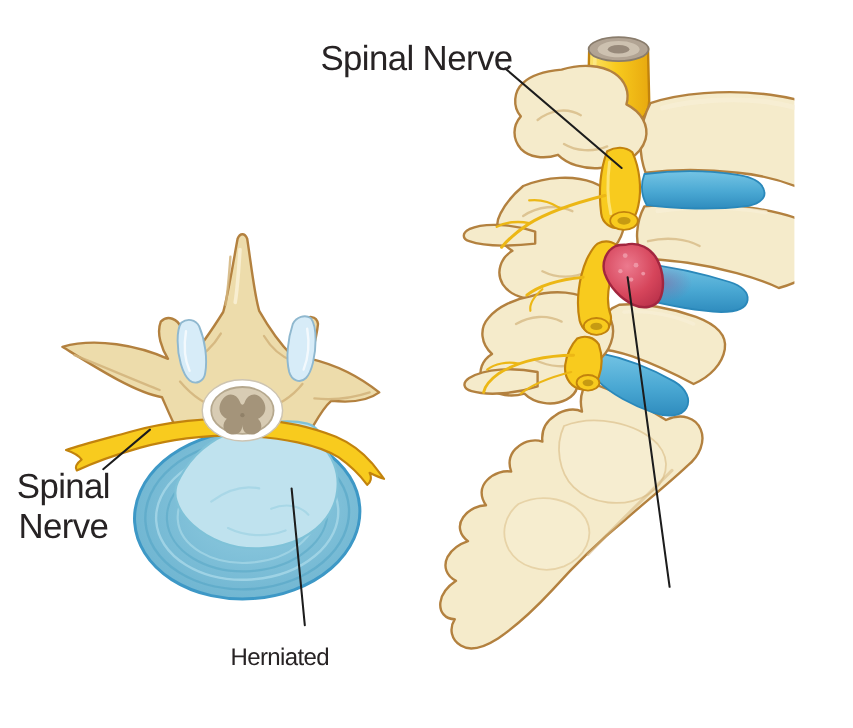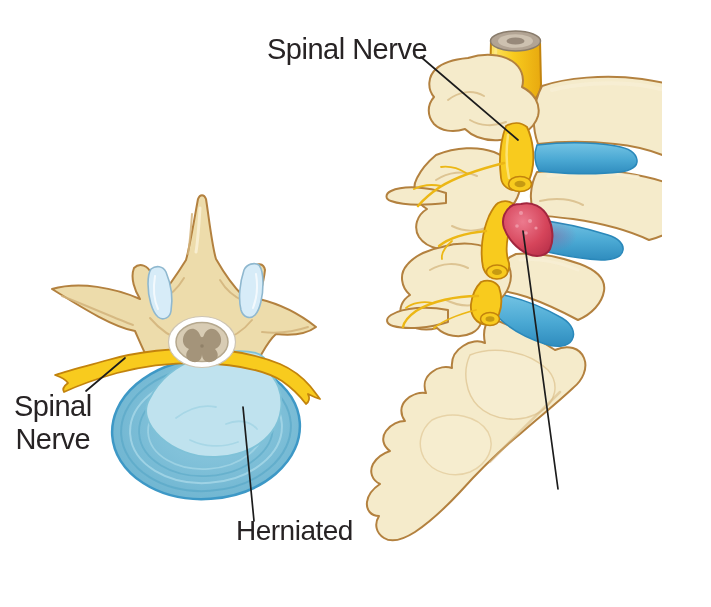--- a/index.html
+++ b/index.html
@@ -241,17 +241,17 @@
   </g>
 </svg>
 
 <div class="label" style="left:267px;top:33px;font-size:29px;">Spinal Nerve</div>
 
 <div class="label" style="left:14px;top:390px;font-size:29px;">
   <span class="line">Spinal</span>
   <span class="line">Nerve</span>
 </div>
 
-<div class="label" style="left:192px;top:515px;font-size:28px;margin-left:44px;">
+<div class="label" style="left:192px;top:537px;font-size:20px;">
   <span class="line">Herniated</span>
 </div>
 
 </div>
 
 </body></html>

